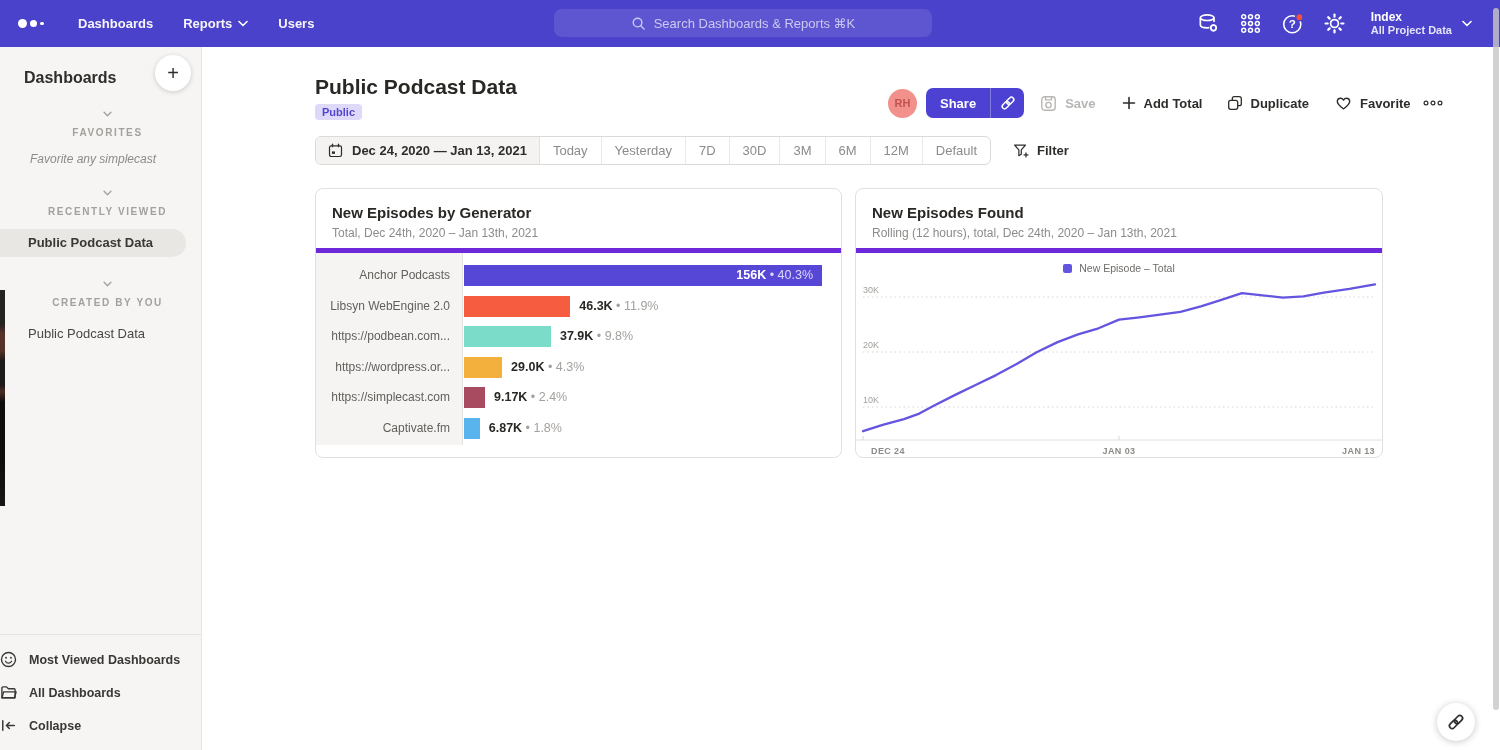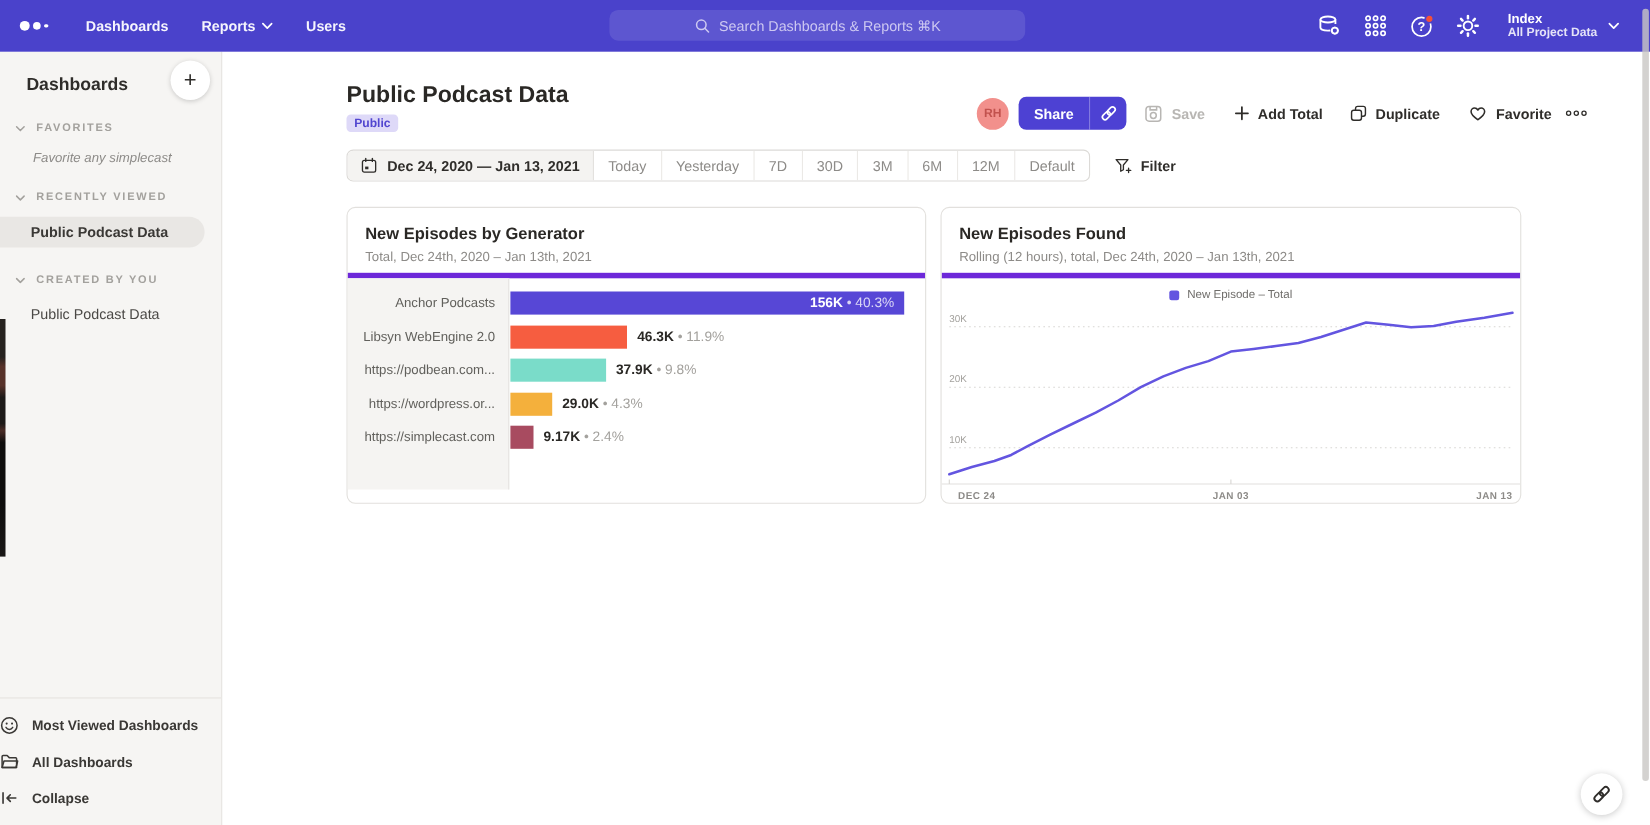--- a/index.html
+++ b/index.html
@@ -31,21 +31,21 @@
   
   .sidebar { position:absolute; left:0; top:47px; width:202px; height:703px; background:#f6f5f3;
     border-right:1px solid #e7e5e2; z-index:5; }
   .sb-title-row { position:relative; padding:22px 0 0 24px; }
   .sb-title { font-size:16px; font-weight:700; color:#2f2d2a; }
   .sb-add { position:absolute; right:10px; top:8px; width:36px; height:36px; border-radius:50%;
     background:#fff; box-shadow:0 1px 5px rgba(0,0,0,.18); display:flex; align-items:center;
     justify-content:center; font-size:20px; font-weight:400; color:#2f2d2a; cursor:pointer; }
   .sb-section { margin-top:24px; }
   .sb-sec-head { display:flex; align-items:center; gap:10px; padding-left:14px;
-    font-size:10px; font-weight:700; letter-spacing:1.6px; color:#a3a19d; cursor:pointer; }
+    font-size:10px; font-weight:700; letter-spacing:1.6px; color:#a3a19d; cursor:pointer;flex-direction:column; }
   .sb-empty { font-size:12px; font-style:italic; color:#8d8b88; padding:14px 0 0 30px; }
   .sb-item { height:28px; line-height:28px; padding-left:28px; font-size:13px; color:#4a4845;
     font-weight:500; margin-top:12px; cursor:pointer; }
   .sb-item.selected { background:#e9e7e4; border-radius:0 16px 16px 0; width:186px;
     font-weight:600; color:#3a3835; }
   .sb-footer { position:absolute; left:0; right:0; bottom:0; border-top:1px solid #e5e3e0;
     padding:8px 0 8px 0; background:#f6f5f3; }
   .sb-foot-item { display:flex; align-items:center; gap:12px; height:33px; 
     font-size:12.5px; font-weight:600; color:#3a3835; cursor:pointer; }
 
@@ -385,20 +385,25 @@
         <div class="bar-row" style="top: 98.5px;">
           <div class="blabel">https://wordpress.or...</div>
           <div class="bar" style="width: 38.0949px; background: rgb(244, 176, 60);"></div>
           <div class="bval" style="left: 195.095px;"><b>29.0K</b><span class="pct"> • 4.3%</span></div>
         </div>
         <div class="bar-row" style="top: 129px;">
           <div class="blabel">https://simplecast.com</div>
           <div class="bar" style="width: 21.044px; background: rgb(168, 75, 96);"></div>
           <div class="bval" style="left: 178.044px;"><b>9.17K</b><span class="pct"> • 2.4%</span></div>
         </div>
+        <div class="bar-row" style="top: 159.5px;">
+          <div class="blabel">Captivate.fm</div>
+          <div class="bar" style="width: 15.7658px; background: rgb(89, 179, 236);"></div>
+          <div class="bval" style="left: 172.766px;"><b>6.87K</b><span class="pct"> • 1.8%</span></div>
+        </div>
       </div>
   </div>
 
   <div class="card card2">
     <div class="card-header">
       <div class="card-title">New Episodes Found</div>
       <div class="card-sub">Rolling (12 hours), total, Dec 24th, 2020 – Jan 13th, 2021</div>
     </div>
     <div class="legend-row">
       <span class="legend-swatch" id="legend-swatch" style="background: rgb(99, 85, 224);"></span>

